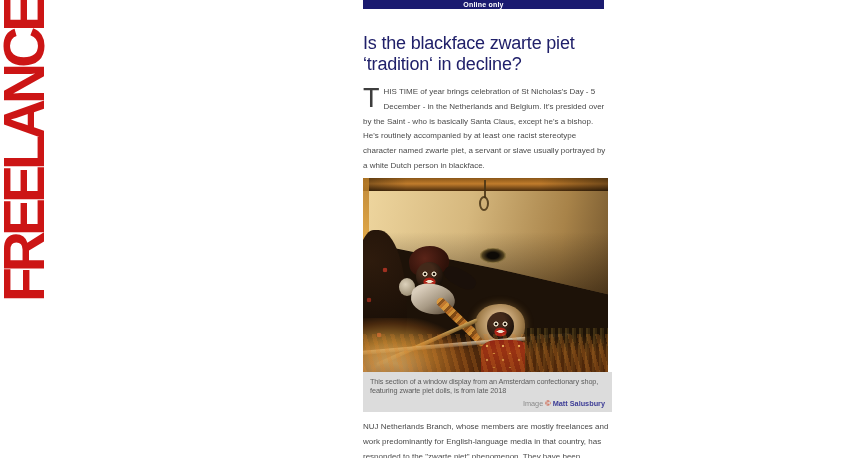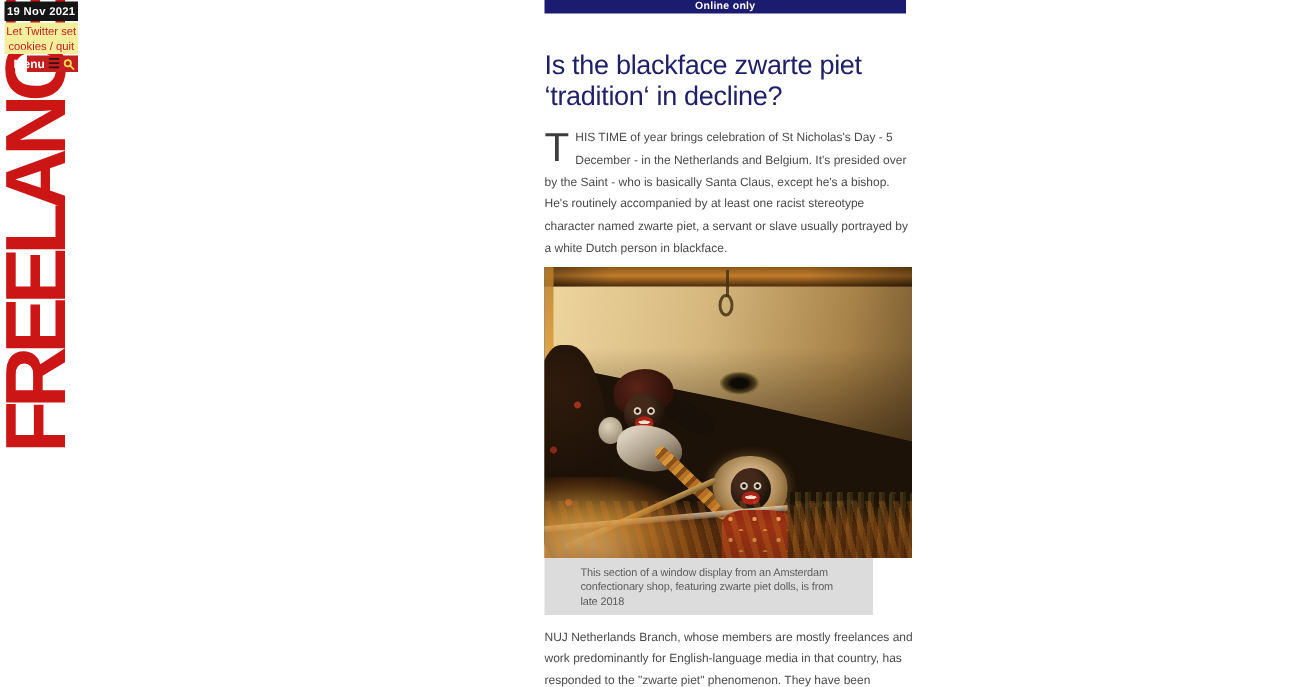--- a/index.html
+++ b/index.html
@@ -97,48 +97,34 @@
   .ph-fringe { left:162px; top:150px; width:83px; height:46px; opacity:.95;
     background:repeating-linear-gradient(92deg,#33250e 0 2px,#1c1206 2px 5px,#443314 5px 7px); }
   .ph-glow { left:-20px; top:140px; width:130px; height:74px;
     background:radial-gradient(ellipse at 35% 75%,rgba(255,232,150,.95) 0 14%,rgba(240,180,70,.65) 40%,rgba(180,100,30,.3) 64%,transparent 75%); }
   .ph-bottom-warm { left:0; top:156px; width:245px; height:38px;
     background:
       repeating-linear-gradient(75deg,rgba(220,130,40,.22) 0 4px,transparent 4px 9px),
       linear-gradient(180deg,transparent,rgba(170,85,20,.35) 45%,rgba(120,55,12,.55)); }
 
   
-  .caption-block { width:219px; background:#dcdcdc; padding:5px 24px 4px; }
+  .caption-block { width:249px; background:#dcdcdc; padding:5px 7px 4px; }
   .caption { color:#5d5d5d; font-size:7.3px; line-height:9.6px; letter-spacing:-.1px; }
   .credit { text-align:right; font-size:7.3px; margin-top:3px; }
   .credit-prefix { color:#8a8a8a; }
   .credit-symbol { color:#cc3a1a; font-weight:bold; }
   .credit-name { color:#3d3d96; font-weight:bold; cursor:pointer; }
 
   .para2 { margin-top:8px; }
 </style>
 </head>
 <body>
 
 <div class="canvas">
 
-  <div class="rail">
-    <div class="date-badge">19 Nov 2021</div>
-    <a class="twitter-link">Let Twitter set cookies / quit</a>
-    <div class="menu-bar">
-      <span>Menu</span>
-      <span class="hamburger">☰</span>
-      <span style="display:inline-flex;">
-        <svg width="8" height="8" viewBox="0 0 10 10">
-          <circle cx="4" cy="4" r="2.6" fill="none" stroke="#f2e14e" stroke-width="1.5"></circle>
-          <line x1="6.1" y1="6.1" x2="9.2" y2="9.2" stroke="#f2e14e" stroke-width="1.5"></line>
-        </svg>
-      </span>
-    </div>
-  </div>
 
   <div class="masthead">FREELANCE</div>
 
   <div class="main">
     <div class="banner">Online only</div>
 
     <h1 class="headline" style="font-weight:normal;">Is the blackface zwarte piet ‘tradition‘ in decline?</h1>
 
     <p class="body-text"><span class="dropcap">T</span><span>HIS TIME of year brings celebration of St Nicholas's Day - 5 December - in the Netherlands and Belgium. It's presided over by the Saint - who is basically Santa Claus, except he's a bishop. He's routinely accompanied by at least one racist stereotype character named zwarte piet, a servant or slave usually portrayed by a white Dutch person in blackface.</span></p>
 
@@ -163,18 +149,23 @@
       <div class="ph-stick"></div>
       <div class="ph-rail-shelf"></div>
       <div class="ph-redfabric"></div>
       <div class="ph-fringe"></div>
       <div class="ph-glow"></div>
       <div class="ph-bottom-warm"></div>
     </div>
 
     <div class="caption-block">
       <div class="caption">This section of a window display from an Amsterdam confectionary shop, featuring zwarte piet dolls, is from late 2018</div>
+      <div class="credit">
+        <span class="credit-prefix">Image</span>
+        <span class="credit-symbol">©</span>
+        <span class="credit-name">Matt Salusbury</span>
+      </div>
     </div>
 
     <p class="body-text para2">NUJ Netherlands Branch, whose members are mostly freelances and work predominantly for English-language media in that country, has responded to the "zwarte piet" phenomenon. They have been monitoring, especially, biased reporting of anti-racist</p>
   </div>
 
 </div>
 
 </body></html>

